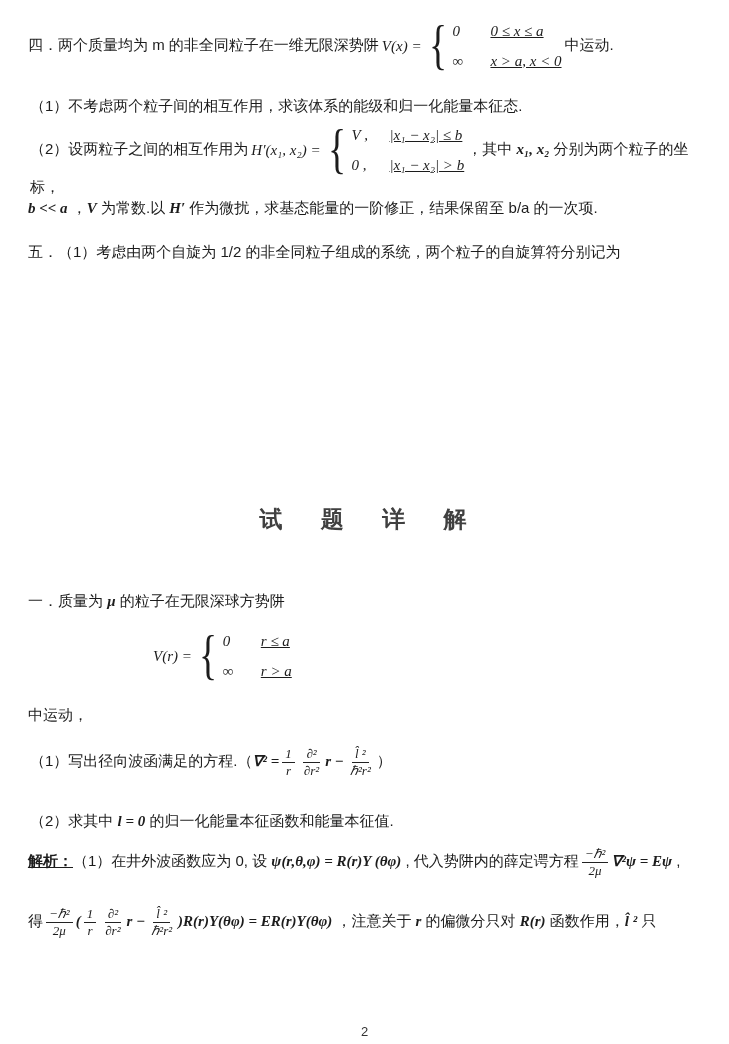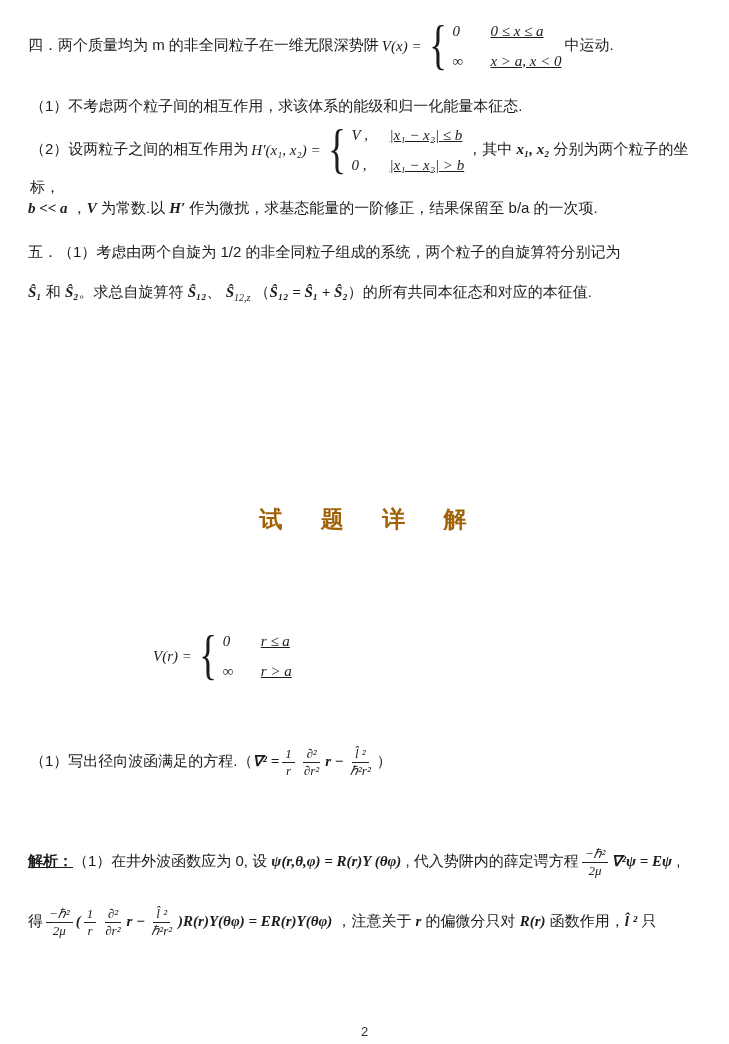--- a/index.html
+++ b/index.html
@@ -46,21 +46,21 @@
   .crow .c1{min-width:38px;font-style:italic;white-space:pre;}
   .crow .c2{font-style:italic;white-space:pre;text-decoration:underline;}
   sub.msub{
     font-family:"Liberation Serif", serif;font-style:italic;
     font-size:10px;line-height:0;
   }
   
   .section-header{
     position:absolute;top:502px;left:0;width:100%;
     text-align:center;
-    color:#a16207;
+    color:#404040;
     font-size:23px;font-weight:700;
     letter-spacing:3px;word-spacing:26px;
   }
   
   .b1{top:20px;}
   .b2{top:95px;}
   .b3{top:124px;}
   .b4{top:197px;}
   .b5{top:241px;}
   .b6{top:281px;}
@@ -94,30 +94,34 @@
 
   <div class="block indent b3">
     <span>（2）设两粒子之间的相互作用为</span><span class="cases"><span class="lhs">H′(x₁, x₂) =</span><span class="brace">{</span><span class="rows"><span class="crow"><span class="c1">V ,</span><span class="c2">|x₁ − x₂| ≤ b</span></span><span class="crow"><span class="c1">0 ,</span><span class="c2">|x₁ − x₂| &gt; b</span></span></span></span><span><span class="">，其中 </span><span class="mi">x₁, x₂</span><span class=""> 分别为两个粒子的坐标，</span></span>
   </div>
 
   <div class="block b4"><span class="mi">b &lt;&lt; a</span><span class=""> ，</span><span class="mi">V</span><span class=""> 为常数.以 </span><span class="mi">H′</span><span class=""> 作为微扰，求基态能量的一阶修正，结果保留至 b/a 的一次项.</span></div>
 
   <div class="block b5">
     <span>五．（1）考虑由两个自旋为 1/2 的非全同粒子组成的系统，两个粒子的自旋算符分别记为</span>
   </div>
-  <div class="block b6"><span class="mi">Ŝ₁</span><span class=""> 和 </span><span class="mi">Ŝ₂</span><span class="">。求总自旋算符 </span><span class="mi">Ŝ₁₂</span><span class="">、 </span><span class="mi">Ŝ</span><sub class="msub">12,z</sub><span class=""> （</span><span class="mi">Ŝ₁₂ = Ŝ₁ + Ŝ₂</span><span class="">）的所有共同本征态和对应的本征值.</span></div>
 
   <div class="section-header">试 题 详 解</div>
 
+  <div class="block b9"><span class="">一．质量为 </span><span class="mi">μ</span><span class=""> 的粒子在无限深球方势阱</span></div>
 
   <div class="block b10">
     <span class="cases"><span class="lhs">V(r) =</span><span class="brace">{</span><span class="rows"><span class="crow"><span class="c1">0</span><span class="c2">r ≤ a</span></span><span class="crow"><span class="c1">∞</span><span class="c2">r &gt; a</span></span></span></span>
   </div>
 
+  <div class="block b11">
+    <span>中运动，</span>
+  </div>
 
   <div class="block indent b12"><span class="">（1）写出径向波函满足的方程.（</span><span class="mi">∇² =</span><span class="frac"><span class="fnum">1</span><span class="fden">r</span></span><span class="frac"><span class="fnum">∂²</span><span class="fden">∂r²</span></span><span class="mi">r −</span><span class="frac"><span class="fnum">l̂ ²</span><span class="fden">ℏ²r²</span></span><span class="">）</span></div>
+  <div class="block indent b13"><span class="">（2）求其中 </span><span class="mi">l = 0</span><span class=""> 的归一化能量本征函数和能量本征值.</span></div>
 
   <div class="block b14"><span class=" bold">解析：</span><span class="">（1）在井外波函数应为 0, 设 </span><span class="mi">ψ(r,θ,φ) = R(r)Y (θφ)</span><span class=""> , 代入势阱内的薛定谔方程</span><span class="frac"><span class="fnum">−ℏ²</span><span class="fden">2μ</span></span><span class="mi">∇²ψ = Eψ</span><span class=""> ,</span></div>
   <div class="block b15"><span class="">得</span><span class="frac"><span class="fnum">−ℏ²</span><span class="fden">2μ</span></span><span class="mi">(</span><span class="frac"><span class="fnum">1</span><span class="fden">r</span></span><span class="frac"><span class="fnum">∂²</span><span class="fden">∂r²</span></span><span class="mi">r −</span><span class="frac"><span class="fnum">l̂ ²</span><span class="fden">ℏ²r²</span></span><span class="mi">)R(r)Y(θφ) = ER(r)Y(θφ)</span><span class=""> ，注意关于 </span><span class="mi">r</span><span class=""> 的偏微分只对 </span><span class="mi">R(r)</span><span class=""> 函数作用，</span><span class="mi">l̂ ²</span><span class=""> 只</span></div>
 
   <div class="page-number">2</div>
 
 </div>
 
 </body></html>

